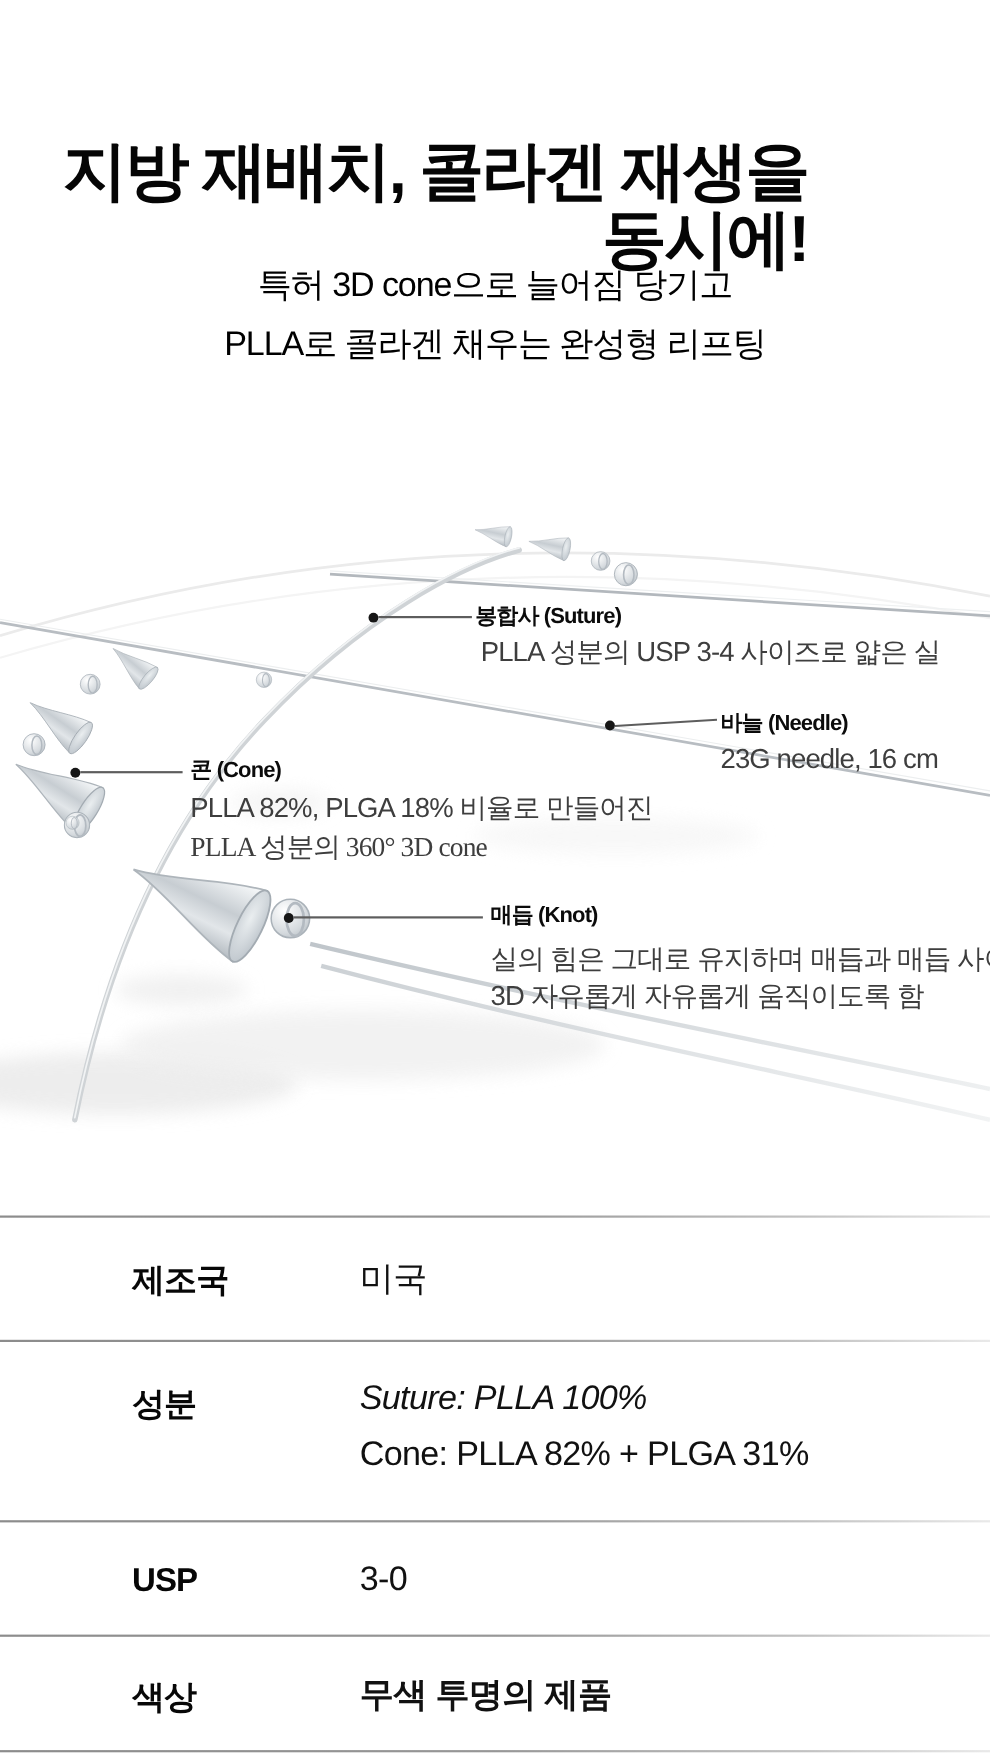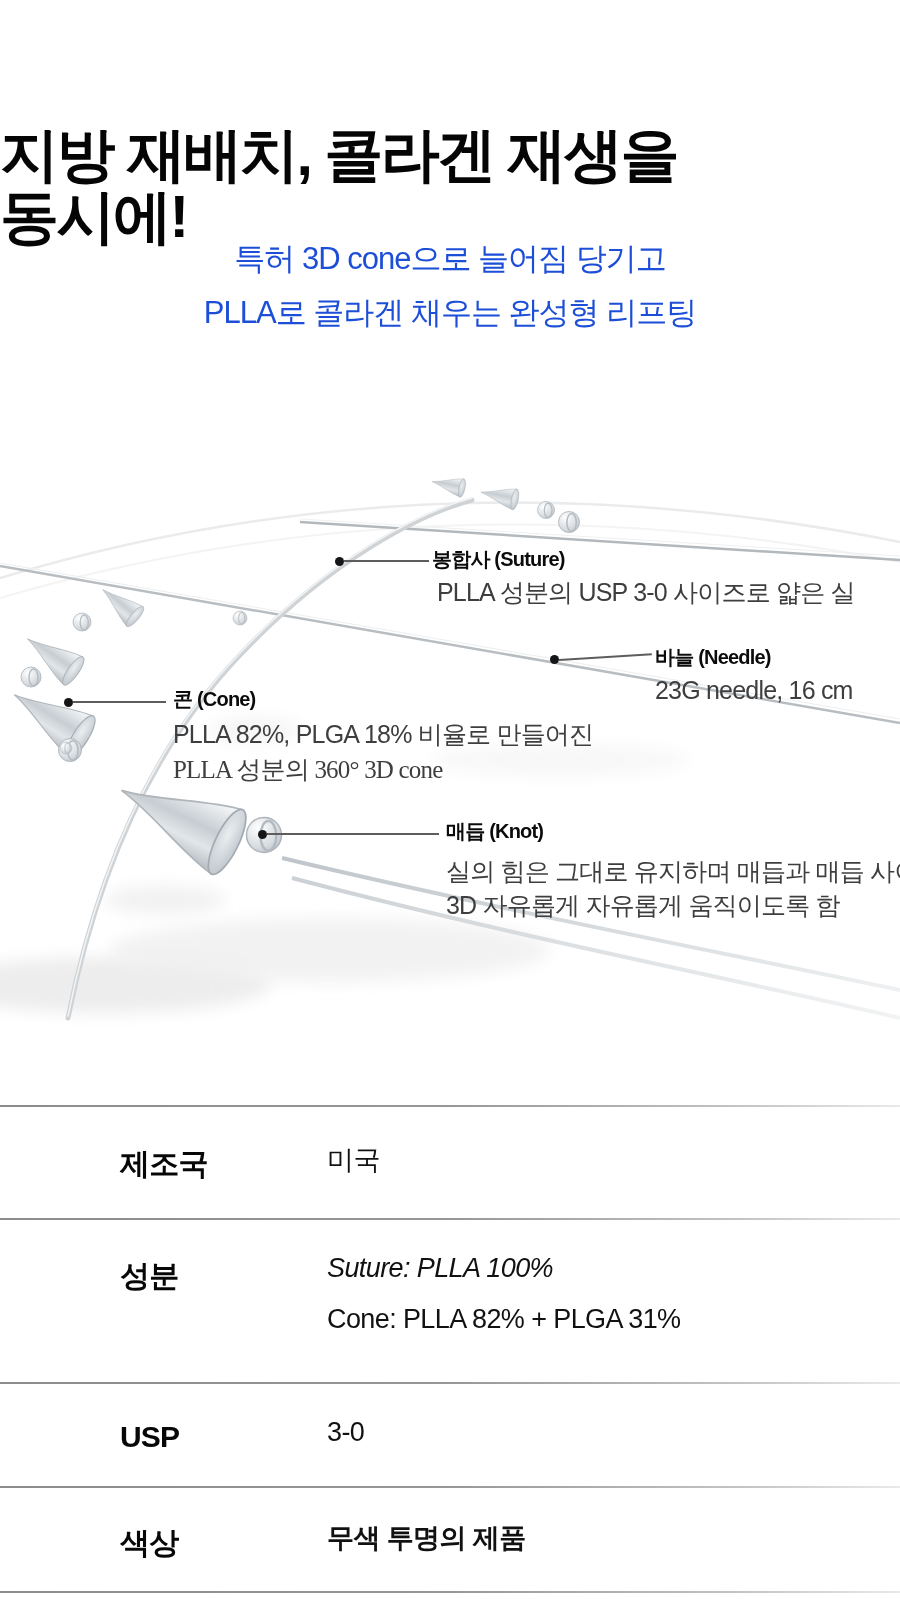--- a/index.html
+++ b/index.html
@@ -4,25 +4,25 @@
 <style>
   html,body{margin:0;padding:0;}
   body{
     width:900px;height:1599px;position:relative;background:#ffffff;
     font-family:"Liberation Sans","DejaVu Sans",sans-serif;overflow:hidden;
     -webkit-font-smoothing:antialiased;
   }
   .abs{position:absolute;}
   
   .headline{
-    left:0;top:124px;width:734px;text-align:left;margin:0;
+    left:0;top:124px;width:734px;text-align:right;margin:0;
     font-size:59px;font-weight:800;letter-spacing:-2.5px;color:#050505;line-height:62px;
   }
   .sub{left:0;width:900px;text-align:center;margin:0;font-size:31px;font-weight:400;
-       color:#1d4ed8;letter-spacing:-1px;line-height:36px;}
+       color:#000000;letter-spacing:-1px;line-height:36px;}
   .sub1{top:241px;}
   .sub2{top:295px;}
   
   .figure-svg{left:0;top:430px;}
   .ann-title{margin:0;font-size:20px;font-weight:700;color:#0b0b0b;letter-spacing:-0.8px;white-space:nowrap;}
   .ann-desc{margin:0;font-size:25px;font-weight:400;color:#3e3e3e;letter-spacing:-0.8px;white-space:nowrap;}
   .dot{width:9px;height:9px;border-radius:50%;background:#161616;}
   .lead{height:2px;background:#5d5d5d;}
   
   .a-suture-title{left:432px;top:546px;}
@@ -41,21 +41,21 @@
   .lead-needle{left:559px;top:659px;width:93px;transform:rotate(-3.5deg);transform-origin:left center;}
   .dot-cone{left:64px;top:698px;}
   .lead-cone{left:73px;top:701px;width:93px;}
   .dot-knot{left:258px;top:830px;}
   .lead-knot{left:267px;top:833px;width:172px;}
   
   .tline{left:0;width:900px;height:2px;
     background:linear-gradient(90deg,#8c8c8c 0%,#979797 50%,#c3c3c3 82%,#e9e9e9 100%);}
   .tl1{top:1105px;}.tl2{top:1218px;}.tl3{top:1382px;}.tl4{top:1486px;}.tl5{top:1591px;}
   .spec-label{left:120px;margin:0;font-size:30px;font-weight:700;color:#070707;letter-spacing:-0.8px;text-align:right;}
-  .spec-value{left:327px;margin:0;font-size:27px;font-weight:400;color:#111111;letter-spacing:-0.6px;}
+  .spec-value{left:327px;margin:0;font-size:31px;font-weight:400;color:#111111;letter-spacing:-0.6px;}
   .r1-label{top:1144px;}.r1-value{top:1142px;}
   .r2-label{top:1256px;}.r2-v1{top:1253px;font-style:italic;}.r2-v2{top:1304px;}
   .r3-label{top:1420px;}.r3-value{top:1417px;}
   .r4-label{top:1523px;}.r4-value{top:1520px;font-weight:bold;}
 </style>
 </head>
 <body>
 
 <div>
 
@@ -131,21 +131,21 @@
     <use href="#cone" transform="translate(50,287) rotate(32) scale(1.4)"></use>
     <use href="#knot" transform="translate(70,320) scale(1.15)"></use>
     <use href="#knot" transform="translate(66,318) scale(0.6)"></use>
     <use href="#cone" transform="translate(178,388) rotate(26) scale(2.1)"></use>
     <use href="#knot" transform="translate(264,405) scale(1.75)"></use>
   </svg>
 
   <span class="abs dot dot-suture"></span>
   <span class="abs lead lead-suture"></span>
   <p class="abs ann-title a-suture-title">봉합사 (Suture)</p>
-  <p class="abs ann-desc a-suture-d1">PLLA 성분의 USP 3-0 사이즈로 얇은 실</p>
+  <p class="abs ann-desc a-suture-d1">PLLA 성분의 USP 3-4 사이즈로 얇은 실</p>
 
   <span class="abs dot dot-needle"></span>
   <span class="abs lead lead-needle"></span>
   <p class="abs ann-title a-needle-title">바늘 (Needle)</p>
   <p class="abs ann-desc a-needle-d1">23G needle, 16 cm</p>
 
   <span class="abs dot dot-cone"></span>
   <span class="abs lead lead-cone"></span>
   <p class="abs ann-title a-cone-title">콘 (Cone)</p>
   <p class="abs ann-desc a-cone-d1">PLLA 82%, PLGA 18% 비율로 만들어진</p>

